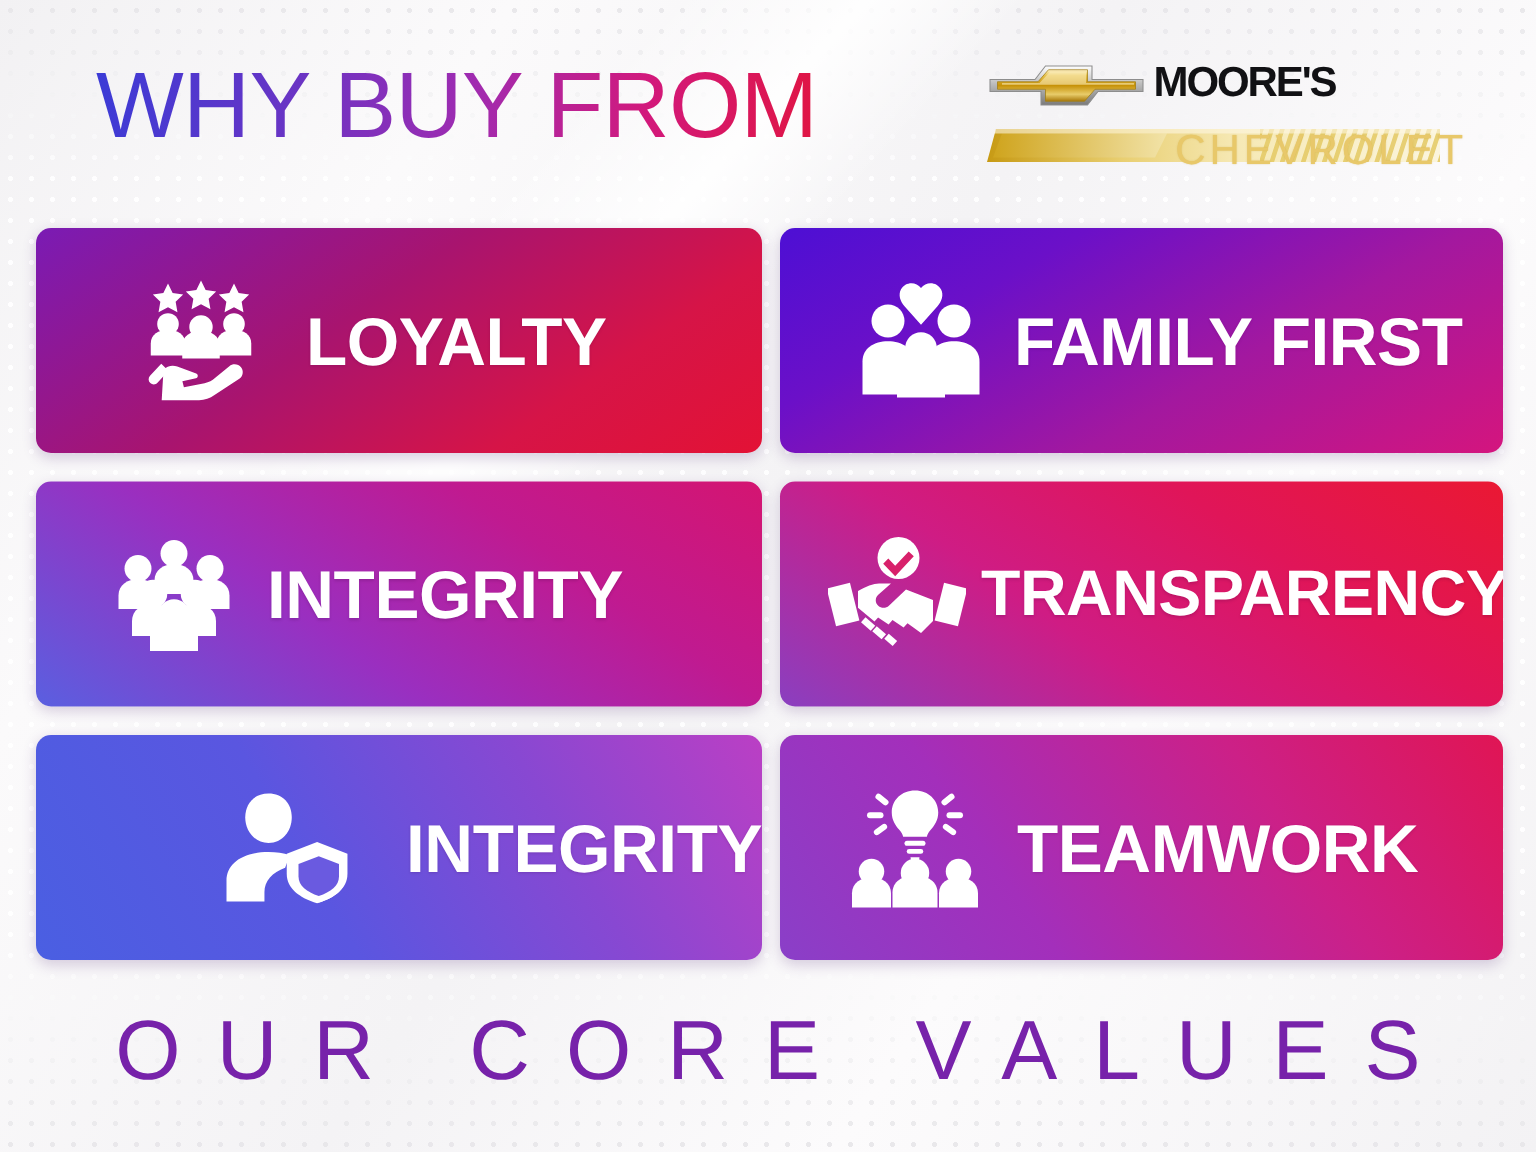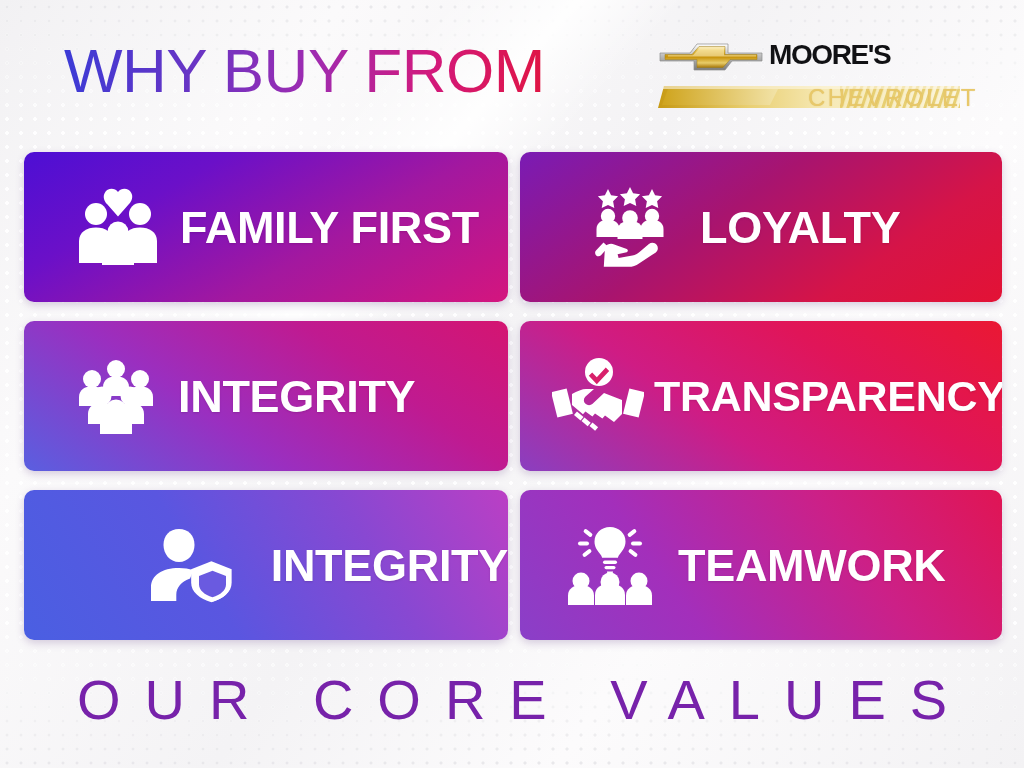--- a/index.html
+++ b/index.html
@@ -57,21 +57,21 @@
   .bowtie{ width:106px; height:40px; margin-top:2px; }
   .logo-name{
     font-size:28px; font-weight:bold; color:#111114;
     letter-spacing:-1.4px; line-height:1; margin-left:5px;
     font-family:"Liberation Sans", sans-serif;
   }
   .logo-sub-wrap{ position:absolute; left:0; top:46px; width:320px; height:34px; }
   .logo-bar{ position:absolute; left:0; top:4px; width:302px; height:26px; }
   .logo-sub{
     position:absolute; right:0; top:6px;
-    font-size:24px; letter-spacing:2.6px; font-weight:normal;
+    font-size:28px; letter-spacing:2.6px; font-weight:normal;
     color:#e8c86a; line-height:1;
     text-shadow:0 0 1px rgba(200,160,40,.5);
     font-family:"Liberation Sans", sans-serif;
   }
 
   
   .grid{
     position:absolute; left:24px; top:152px;
     width:978px; height:494px;
     display:grid;
@@ -192,52 +192,52 @@
             <path d="M6 2 L302 2 L302 5 L4 5 Z" fill="#fdf7e2" opacity=".6"></path>
           </svg>
         </span>
         <span class="logo-sub">CHEVROLET</span>
       </div>
     </div>
   </div>
 
   <div class="grid">
 
-    <div class="card c-family" style="background:linear-gradient(150deg,#4d0fd4 0%,#6b10c8 28%,#a3189f 62%,#d4157e 100%);">
-      <span class="icon">
-        <svg viewBox="0 0 92 84" xmlns="http://www.w3.org/2000/svg" aria-hidden="true" fill="#fff">
-          <path d="M46 7c-3.4-4.6-10.6-4.2-13.3.9-2 3.7-.6 8 2.3 11.2L46 31.5l11-12.4c2.9-3.2 4.3-7.5 2.3-11.2C56.6 2.8 49.4 2.4 46 7z"></path>
-          <circle cx="24" cy="29" r="11"></circle>
-          <path d="M7 78V56c0-8.8 7.6-13.5 17-13.5S41 47.2 41 56v22z"></path>
-          <circle cx="68" cy="29" r="11"></circle>
-          <path d="M51 78V56c0-8.8 7.6-13.5 17-13.5S85 47.2 85 56v22z"></path>
-          <circle cx="46" cy="47" r="10.5"></circle>
-          <path d="M30 80V63.5c0-7.6 7-11.6 16-11.6s16 4 16 11.6V80z"></path>
-        </svg>
-      </span>
-      <span class="label">FAMILY FIRST</span>
-    </div>
-
     <div class="card c-loyalty" style="background:linear-gradient(145deg,#7a1bb4 0%,#a8146f 42%,#d61447 74%,#e31235 100%);">
       <span class="icon">
         <svg viewBox="0 0 92 84" xmlns="http://www.w3.org/2000/svg" aria-hidden="true" fill="#fff">
           <path d="M24 4l3.1 6.3 7 1-5 4.9 1.2 6.9L24 19.9 17.7 23.1l1.2-6.9-5-4.9 7-1z"></path>
           <path d="M46 2l3.1 6.3 7 1-5 4.9 1.2 6.9L46 17.9 39.7 21.1l1.2-6.9-5-4.9 7-1z"></path>
           <path d="M68 4l3.1 6.3 7 1-5 4.9 1.2 6.9L68 19.9 61.7 23.1l1.2-6.9-5-4.9 7-1z"></path>
           <circle cx="24" cy="31" r="7.2"></circle>
           <path d="M12.5 52V44c0-6 5.2-9.2 11.5-9.2S35.5 38 35.5 44v8z"></path>
           <circle cx="68" cy="31" r="7.2"></circle>
           <path d="M56.5 52V44c0-6 5.2-9.2 11.5-9.2S79.5 38 79.5 44v8z"></path>
           <circle cx="46" cy="33" r="7.8"></circle>
           <path d="M33.5 54v-8.5c0-6.4 5.6-9.8 12.5-9.8s12.5 3.4 12.5 9.8V54z"></path>
           <path d="M21 61.5c2.5-2.6 6-3.3 9.2-2.1l12.6 4.6c1.5.6 1.4 2.8-.2 3.2l-9 2 1 3.9 13.8-2.6c3-.6 4.9-1.7 7.1-3.6l9.4-7.8c2.4-2 6-1.6 7.9.9 1.7 2.3 1.3 5.6-1 7.4L55 78.4c-3 2.3-6.5 3.4-10.3 3.4H19.8z"></path>
           <path d="M19.5 57.5 12 65.5c-1.3 1.4-1.2 3.6.2 4.9 1.4 1.3 3.6 1.2 4.8-.2l7.3-8.1z"></path>
         </svg>
       </span>
       <span class="label">LOYALTY</span>
+    </div>
+
+    <div class="card c-family" style="background:linear-gradient(150deg,#4d0fd4 0%,#6b10c8 28%,#a3189f 62%,#d4157e 100%);">
+      <span class="icon">
+        <svg viewBox="0 0 92 84" xmlns="http://www.w3.org/2000/svg" aria-hidden="true" fill="#fff">
+          <path d="M46 7c-3.4-4.6-10.6-4.2-13.3.9-2 3.7-.6 8 2.3 11.2L46 31.5l11-12.4c2.9-3.2 4.3-7.5 2.3-11.2C56.6 2.8 49.4 2.4 46 7z"></path>
+          <circle cx="24" cy="29" r="11"></circle>
+          <path d="M7 78V56c0-8.8 7.6-13.5 17-13.5S41 47.2 41 56v22z"></path>
+          <circle cx="68" cy="29" r="11"></circle>
+          <path d="M51 78V56c0-8.8 7.6-13.5 17-13.5S85 47.2 85 56v22z"></path>
+          <circle cx="46" cy="47" r="10.5"></circle>
+          <path d="M30 80V63.5c0-7.6 7-11.6 16-11.6s16 4 16 11.6V80z"></path>
+        </svg>
+      </span>
+      <span class="label">FAMILY FIRST</span>
     </div>
 
     <div class="card c-community" style="background:linear-gradient(215deg,#d41571 0%,#c01a90 30%,#9a2fc0 62%,#5a5fe0 100%);">
       <span class="icon">
         <svg viewBox="0 0 92 84" xmlns="http://www.w3.org/2000/svg" aria-hidden="true" fill="#fff">
           <circle cx="46" cy="15" r="9"></circle>
           <path d="M33 42V33c0-7 5.8-10.8 13-10.8S59 26 59 33v9z"></path>
           <circle cx="22" cy="25" r="9"></circle>
           <path d="M9 52V43c0-7 5.8-10.8 13-10.8S35 36 35 43v9z"></path>
           <circle cx="70" cy="25" r="9"></circle>

